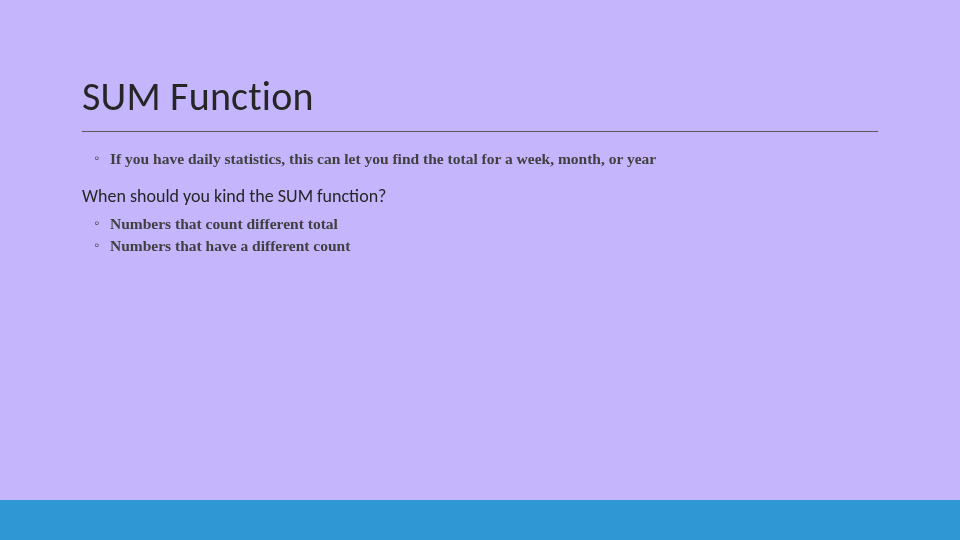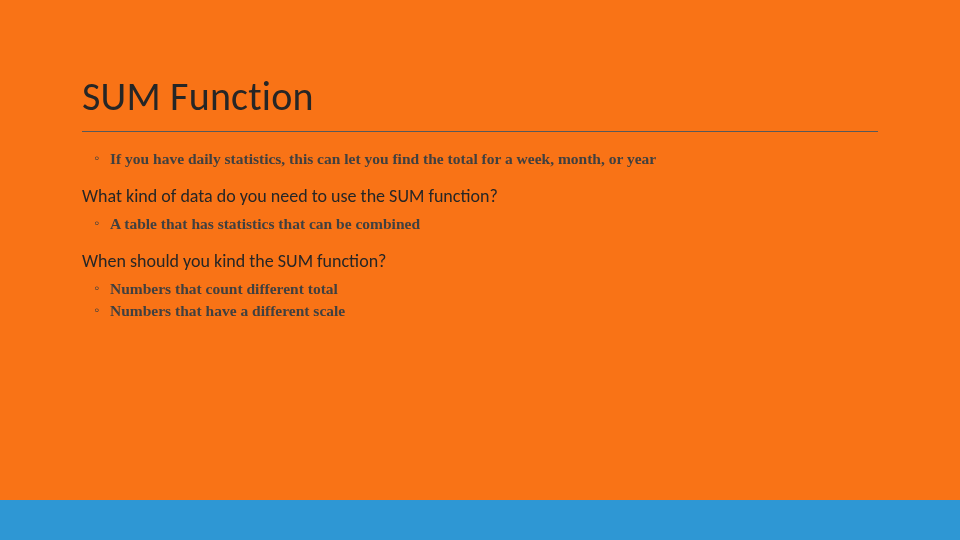--- a/index.html
+++ b/index.html
@@ -1,21 +1,21 @@
 <!DOCTYPE html>
 <html><head>
 <meta charset="utf-8">
 <style>
   * { margin: 0; padding: 0; box-sizing: border-box; }
   html, body { width: 960px; height: 540px; font-family: "Segoe UI", "Calibri", Arial, sans-serif; background: #fff; }
   .slide {
     width: 960px;
     height: 540px;
     position: relative;
-    background: #f97316;
+    background: #c4b5fd;
     padding: 72px 82px 0 82px;
   }
   .title {
     font-size: 40px;
     font-weight: 400;
     color: #262626;
     letter-spacing: 0.2px;
     border-bottom: 1px solid #595959;
     padding-bottom: 10px;
     margin-bottom: 16px;
@@ -63,29 +63,23 @@
 
 <div class="slide">
   <h1 class="title">SUM Function</h1>
 
   <div class="block">
     <div class="sub-list">
       <div class="sub-item">If you have daily statistics, this can let you find the total for a week, month, or year</div>
     </div>
   </div>
 
-  <div class="block">
-    <p class="body-text">What kind of data do you need to use the SUM function?</p>
-    <div class="sub-list">
-      <div class="sub-item">A table that has statistics that can be combined</div>
-    </div>
-  </div>
 
   <div class="block">
     <p class="body-text">When should you kind the SUM function?</p>
     <div class="sub-list">
       <div class="sub-item">Numbers that count different total</div>
-      <div class="sub-item">Numbers that have a different scale</div>
+      <div class="sub-item">Numbers that have a different count</div>
     </div>
   </div>
 
   <div class="footer-bar"></div>
 </div>
 
 </body></html>

